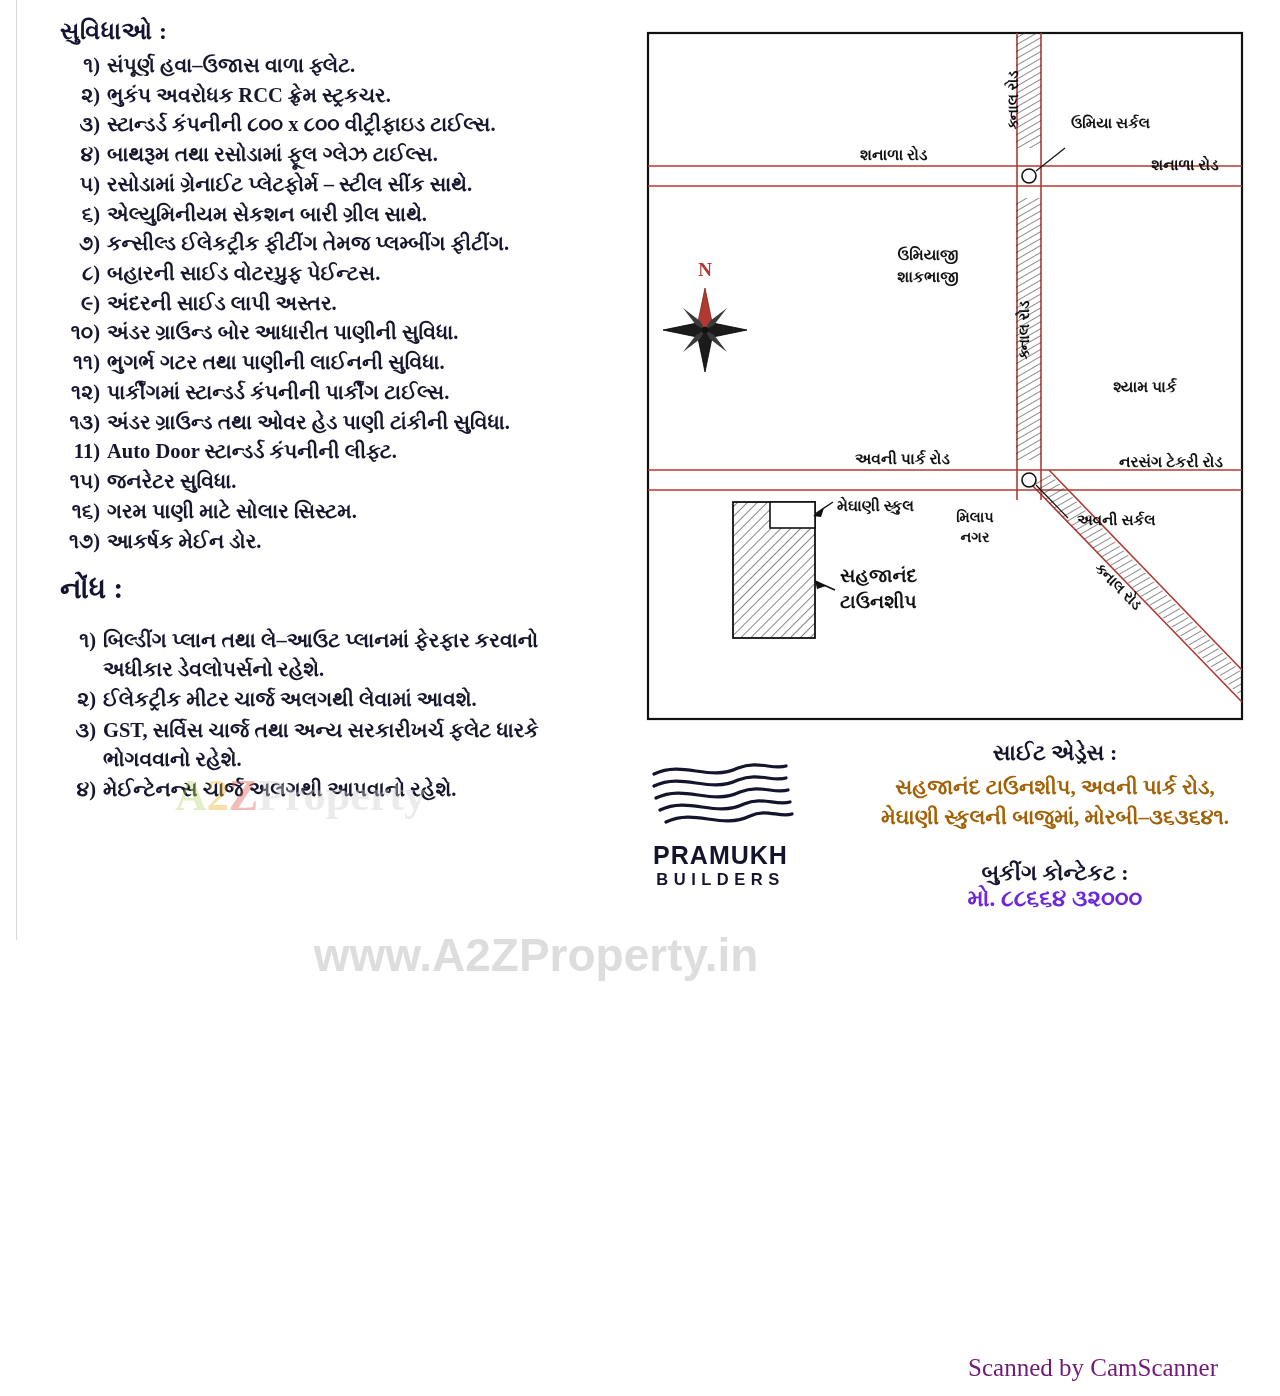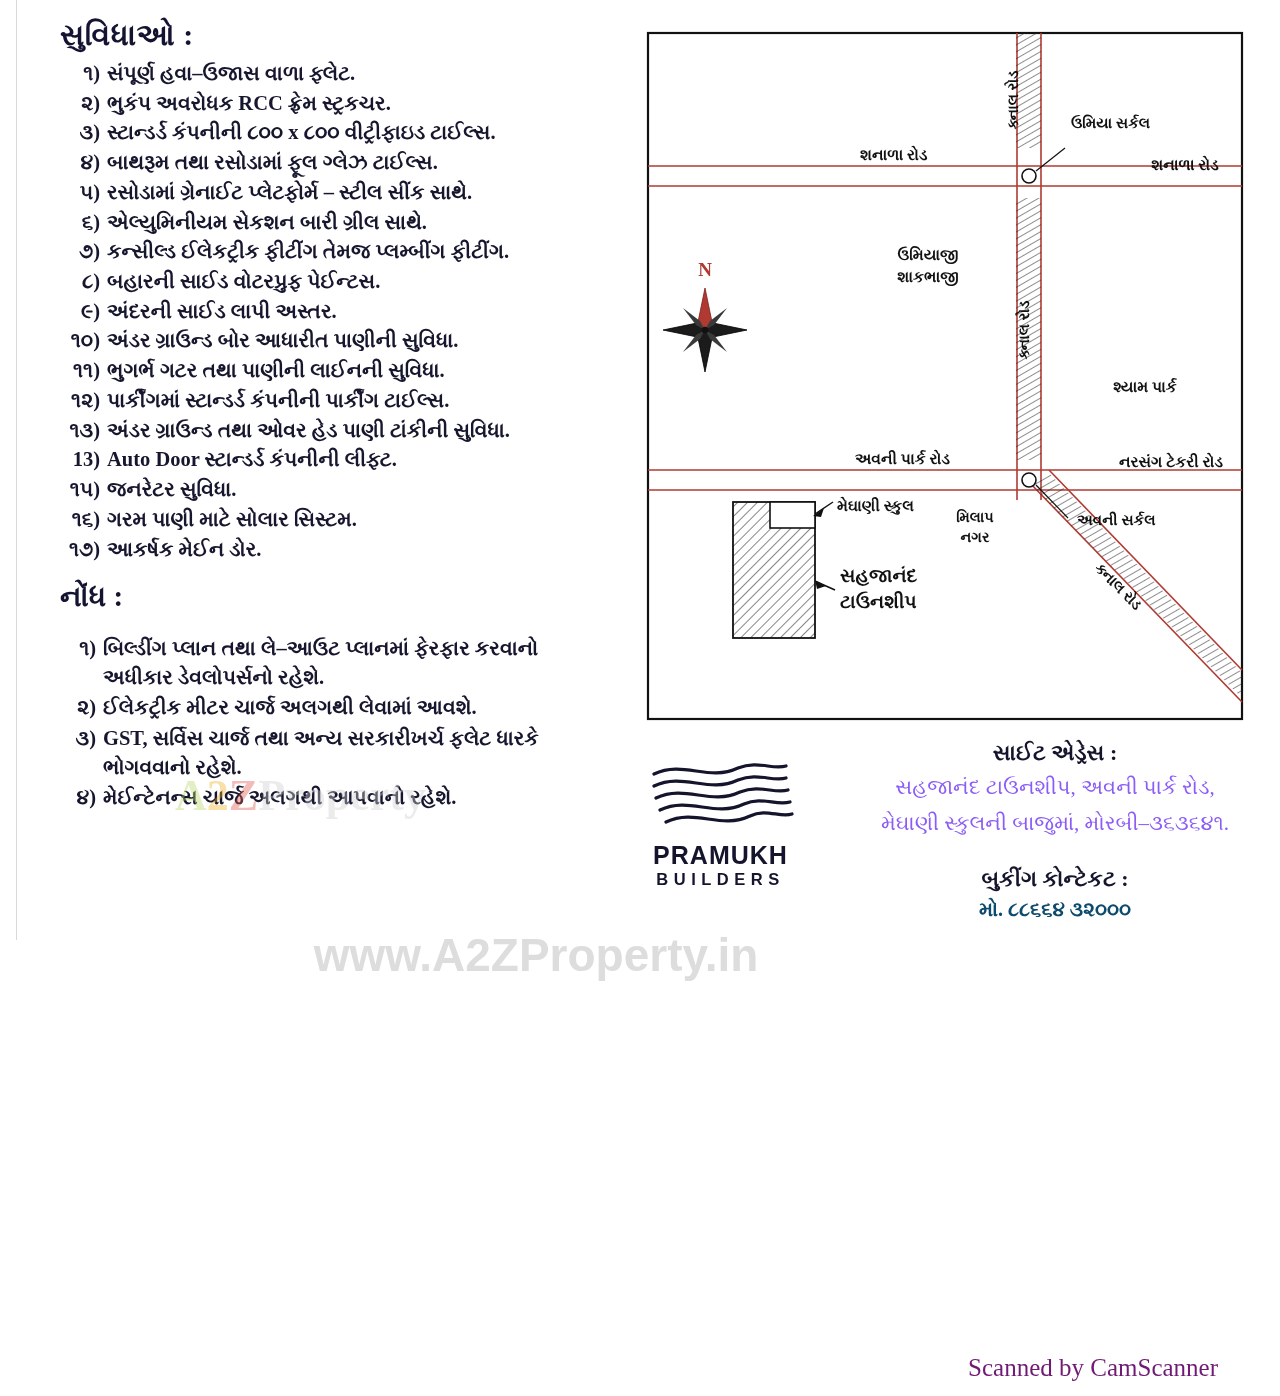--- a/index.html
+++ b/index.html
@@ -25,21 +25,21 @@
   .left-col {
     position: absolute;
     left: 60px;
     top: 18px;
     width: 560px;
   }
 
   .section-title {
     font-family: "Liberation Serif", serif;
     font-weight: bold;
-    font-size: 30px;
+    font-size: 24px;
     letter-spacing: 0.5px;
     margin-bottom: 6px;
     color: #141432;
   }
 
   .facility-list {
     list-style: none;
     margin: 0;
     padding: 0;
   }
@@ -152,40 +152,38 @@
   }
   .addr-heading {
     font-family: "Liberation Serif", serif;
     font-weight: bold;
     font-size: 22px;
     color: #14142c;
     margin-bottom: 6px;
   }
   .addr-line {
     font-family: "Liberation Serif", serif;
-    font-weight: normal;
+    font-weight: bold;
     font-size: 21px;
     line-height: 1.45;
-    color: #8b5cf6;
+    color: #a16207;
     white-space: nowrap;
-    margin-top: 6px;
   }
   .contact-heading {
     font-family: "Liberation Serif", serif;
     font-weight: bold;
     font-size: 22px;
     color: #14142c;
     margin-top: 27px;
   }
   .contact-number {
     font-family: "Liberation Serif", serif;
     font-weight: bold;
-    font-size: 20px;
-    color: #0c4a6e;
-    margin-top: 6px;
+    font-size: 23px;
+    color: #6d28d9;
   }
 
   
   .wm-small {
     position: absolute;
     left: 175px;
     top: 770px;
     font-family: Liberation Serif, serif;
     font-size: 44px;
     font-weight: bold;
@@ -300,21 +298,21 @@
         </li>
       <li>
           <span class="num">૧૨)</span>
           <span class="txt">પાર્કીંગમાં સ્ટાન્ડર્ડ કંપનીની પાર્કીંગ ટાઈલ્સ.</span>
         </li>
       <li>
           <span class="num">૧૩)</span>
           <span class="txt">અંડર ગ્રાઉન્ડ તથા ઓવર હેડ પાણી ટાંકીની સુવિધા.</span>
         </li>
       <li>
-          <span class="num">13)</span>
+          <span class="num">11)</span>
           <span class="txt">Auto Door સ્ટાન્ડર્ડ કંપનીની  લીફ્ટ.</span>
         </li>
       <li>
           <span class="num">૧૫)</span>
           <span class="txt">જનરેટર સુવિધા.</span>
         </li>
       <li>
           <span class="num">૧૬)</span>
           <span class="txt">ગરમ પાણી માટે સોલાર સિસ્ટમ.</span>
         </li>

